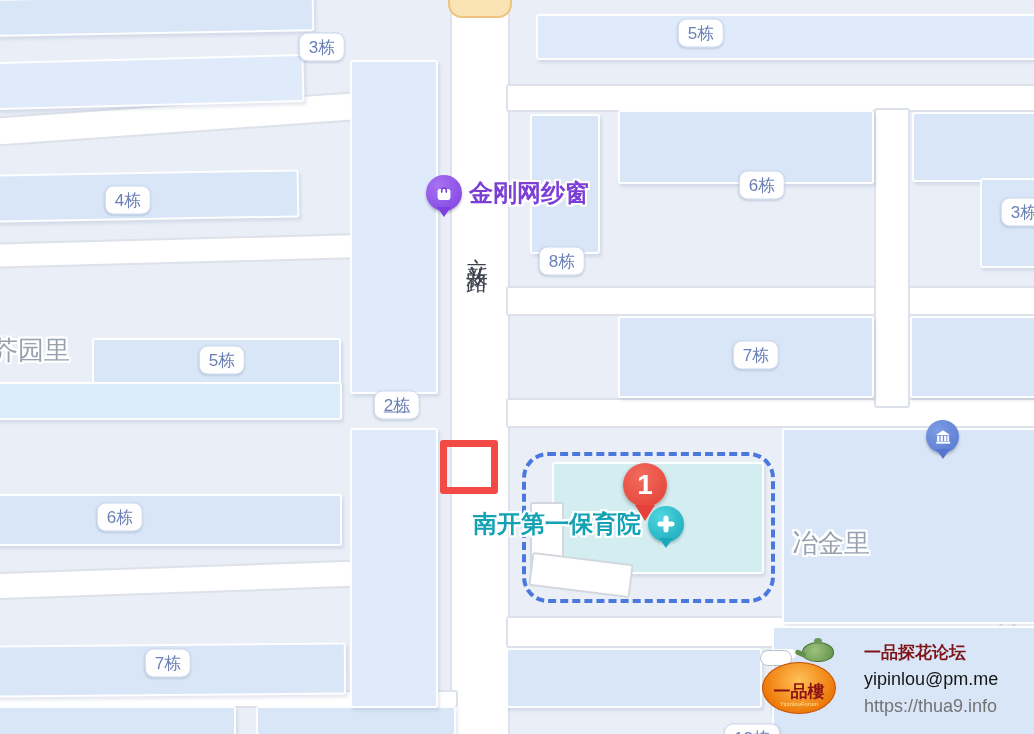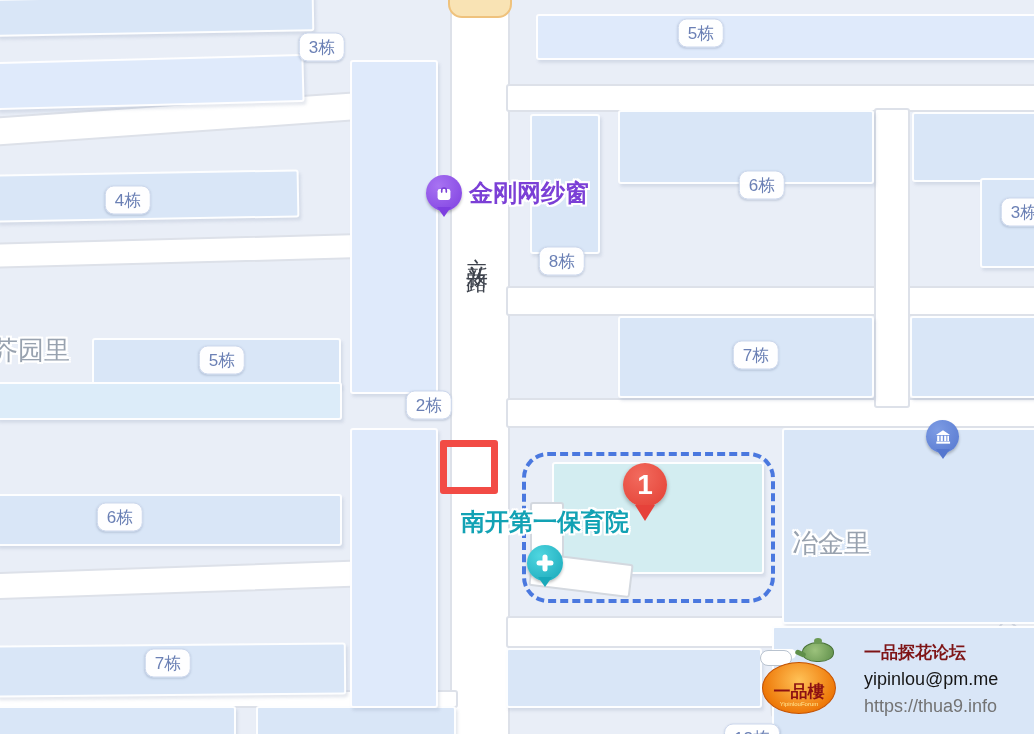--- a/index.html
+++ b/index.html
@@ -123,39 +123,39 @@
 
   <div>
       <div class="chip" style="left: 322px; top: 47px;">3栋</div>
       <div class="chip" style="left: 701px; top: 33px;">5栋</div>
       <div class="chip" style="left: 128px; top: 200px;">4栋</div>
       <div class="chip" style="left: 762px; top: 185px;">6栋</div>
       <div class="chip" style="left: 1024px; top: 212px;">3栋</div>
       <div class="chip" style="left: 562px; top: 261px;">8栋</div>
       <div class="chip" style="left: 756px; top: 355px;">7栋</div>
       <div class="chip" style="left: 222px; top: 360px;">5栋</div>
-      <div class="chip" style="left: 429px; top: 405px;">2栋</div>
+      <div class="chip" style="left: 397px; top: 405px; text-decoration: underline;">2栋</div>
       <div class="chip" style="left: 120px; top: 517px;">6栋</div>
       <div class="chip" style="left: 168px; top: 663px;">7栋</div>
       <div class="chip" style="left: 752px; top: 738px;">13栋</div>
       <div class="arealabel halo" style="left: -8px; top: 333px;">芥园里</div>
       <div class="arealabel halo" style="left: 792px; top: 526px;">冶金里</div>
     </div>
 
   <div class="poi" style="left:397px;top:175px;">
     <span class="pin pin-shop">
       <svg width="22" height="22" viewBox="0 0 24 24" aria-hidden="true">
         <rect x="5" y="7.5" width="14" height="12" rx="2.5" fill="#fff"></rect>
         <path d="M9.5 11 V9 a2.5 2.5 0 0 1 5 0 v2" stroke="#7a3fd6" stroke-width="1.8" fill="none" stroke-linecap="round"></path>
       </svg>
     </span>
     <span class="ptext halo" style="color:#7b3fd6;">金刚网纱窗</span>
   </div>
 
-  <div class="poi" style="left:432px;top:506px;flex-direction:column;">
+  <div class="poi" style="left:444px;top:506px;">
     <span class="ptext halo" style="color:#12a2b4;">南开第一保育院</span>
     <span class="pin pin-kind">
       <svg width="22" height="22" viewBox="0 0 24 24" aria-hidden="true">
         <path d="M12 5.5v13M5.5 12h13" stroke="#fff" stroke-width="5.5" stroke-linecap="round"></path>
       </svg>
     </span>
   </div>
 
   <div class="poi" style="left:897px;top:420px;">
     <span class="pin pin-comm">

